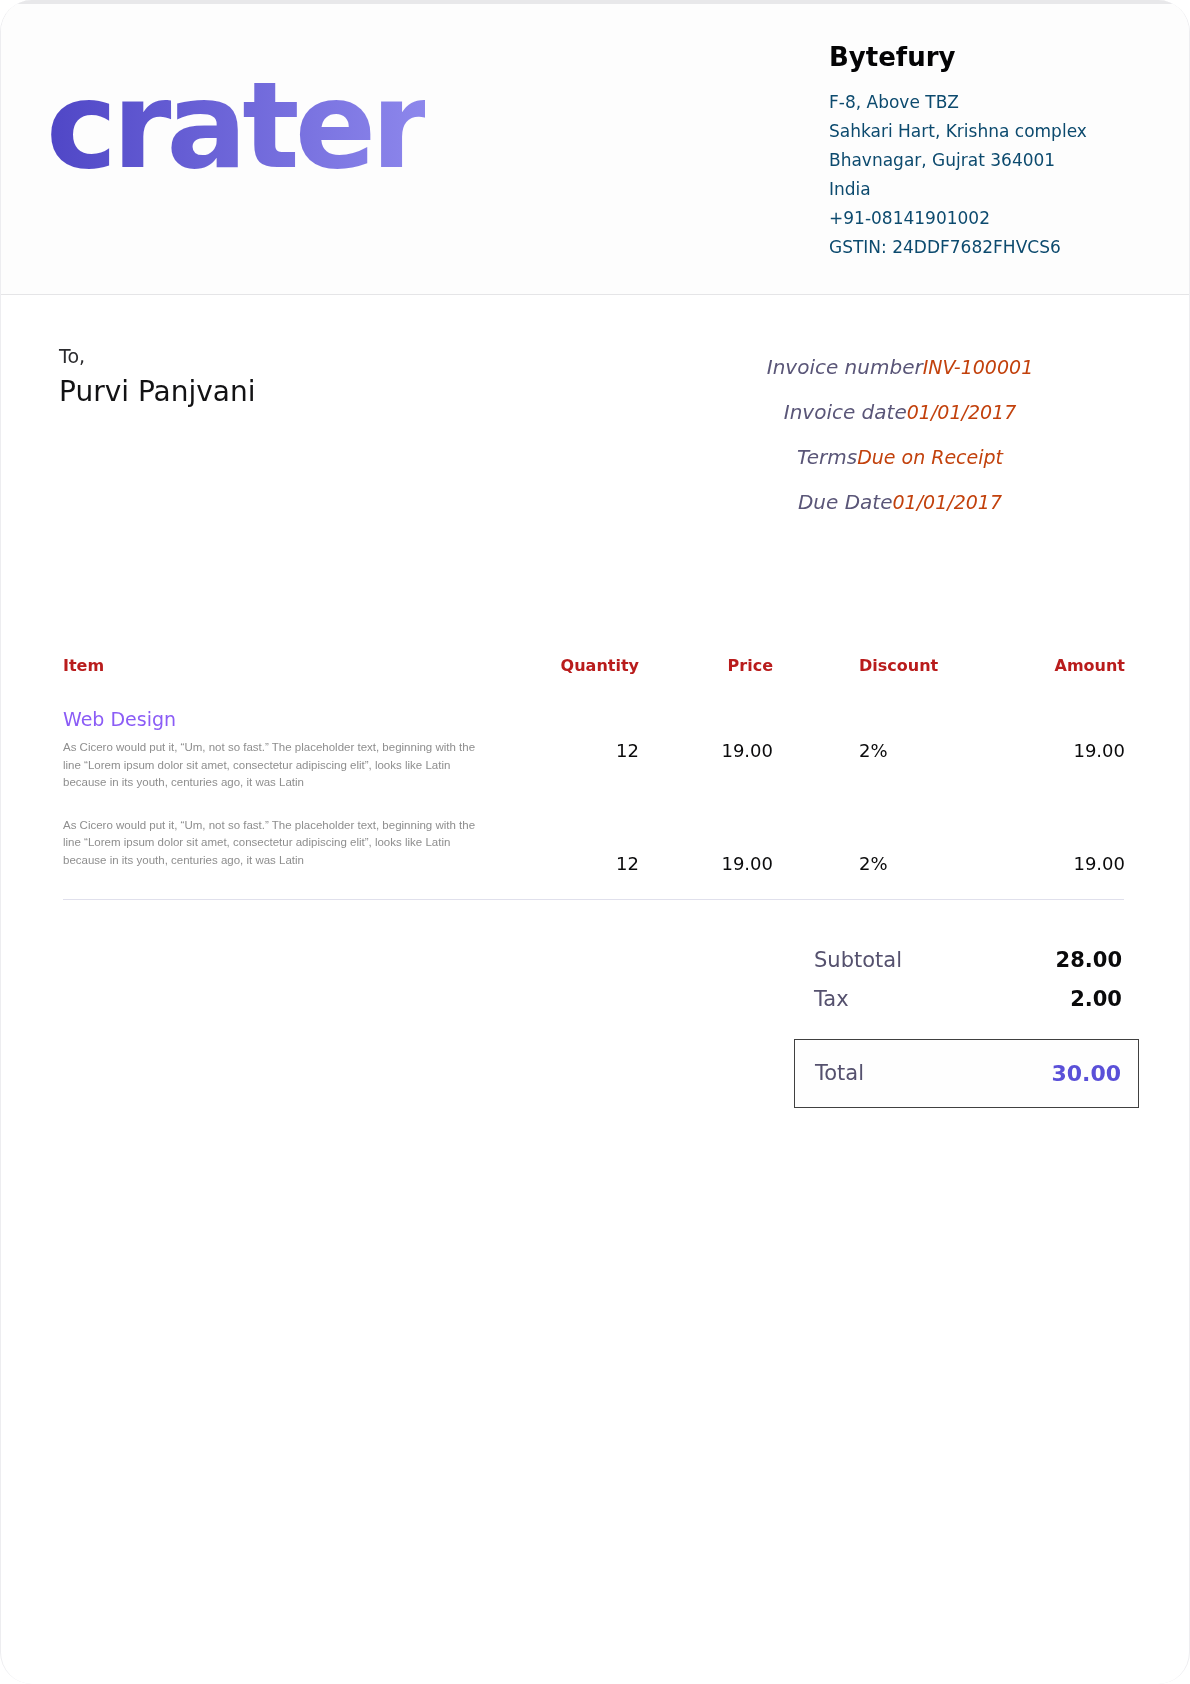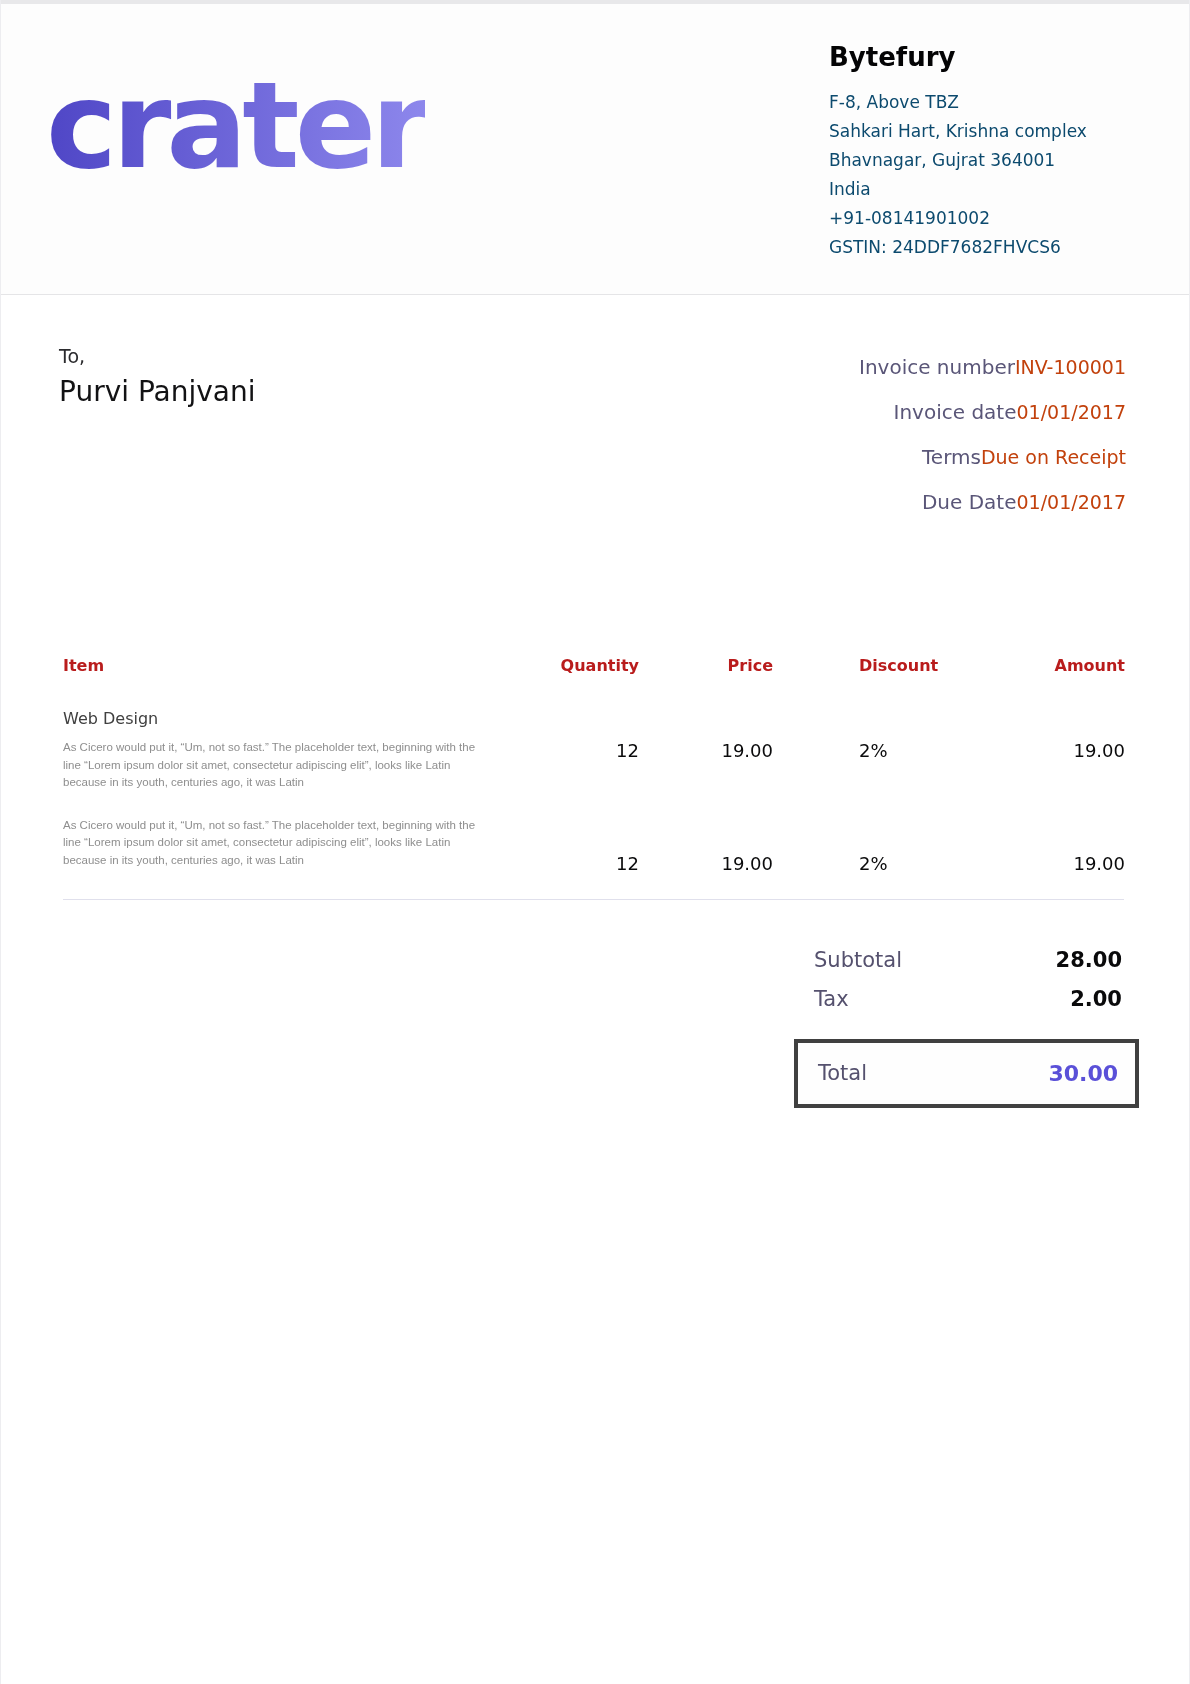--- a/index.html
+++ b/index.html
@@ -8,20 +8,21 @@
 
   .page {
     position: relative;
     width: 1190px;
     height: 1684px;
     margin: 0 auto;
     background: #ffffff;
     border-left: 1px solid #ededf0;
     border-right: 1px solid #ededf0;
     overflow: hidden;
+    border-radius: 32px;
   }
   .top-strip {
     height: 4px;
     background: #e8e8ea;
   }
 
   
   .header {
     height: 291px;
     background: #fdfdfd;
@@ -64,23 +65,24 @@
     justify-content: space-between;
     padding: 50px 63px 0 58px;
   }
   .billto-label { font-size: 19px; color: #2b2b2e; margin-bottom: 8px; }
   .billto-name  { font-size: 28px; color: #121214; margin-bottom: 12px; }
   .billto-address div { font-size: 17px; color: #6b6b6b; line-height: 29px; }
 
   .meta { width: 452px; margin-top: 10px; }
   .meta-row {
     display: flex;
-    justify-content: flex-end;
+    justify-content: center;
     align-items: baseline;
     margin-bottom: 21px;
+    font-style: italic;
   }
   .meta-label { font-size: 20px; color: #5a5678; }
   .meta-value { font-size: 19px; color: #c2410c; text-align: right; }
 
   
   .items { margin: 118px 64px 0 62px; }
   .items-grid {
     display: grid;
     grid-template-columns: 1fr 112px 134px 190px 162px;
   }
@@ -89,22 +91,22 @@
 
   .items-head { margin-bottom: 26px; }
   .items-head > div {
     font-size: 16px;
     font-weight: bold;
     color: #b91c1c;
     line-height: 25px;
   }
   .item-row { margin-bottom: 25px; }
   .item-title {
-    font-size: 16px;
-    color: #404040;
+    font-size: 19px;
+    color: #8b5cf6;
     line-height: 30px;
     margin-bottom: 5px;
   }
   .item-desc {
     font-family: "Liberation Sans", sans-serif;
     font-size: 11.5px;
     color: #8e8e8e;
     line-height: 17.5px;
     max-width: 425px;
   }
@@ -127,21 +129,21 @@
     display: flex;
     justify-content: space-between;
     align-items: baseline;
     padding: 0 17px 0 20px;
     margin-bottom: 15px;
   }
   .summary-label { font-size: 21px; color: #55516e; }
   .summary-value { font-size: 21px; font-weight: bold; color: #0a0a0b; }
   .total-box {
     margin-top: 28px;
-    border: 4px solid #404040;
+    border: 1px solid #404040;
     background: #fefefe;
     height: 69px;
     display: flex;
     justify-content: space-between;
     align-items: center;
     padding: 0 17px 0 20px;
   }
   .total-label { font-size: 21px; color: #55516e; }
   .total-value { font-size: 22px; font-weight: bold; }
 </style>

